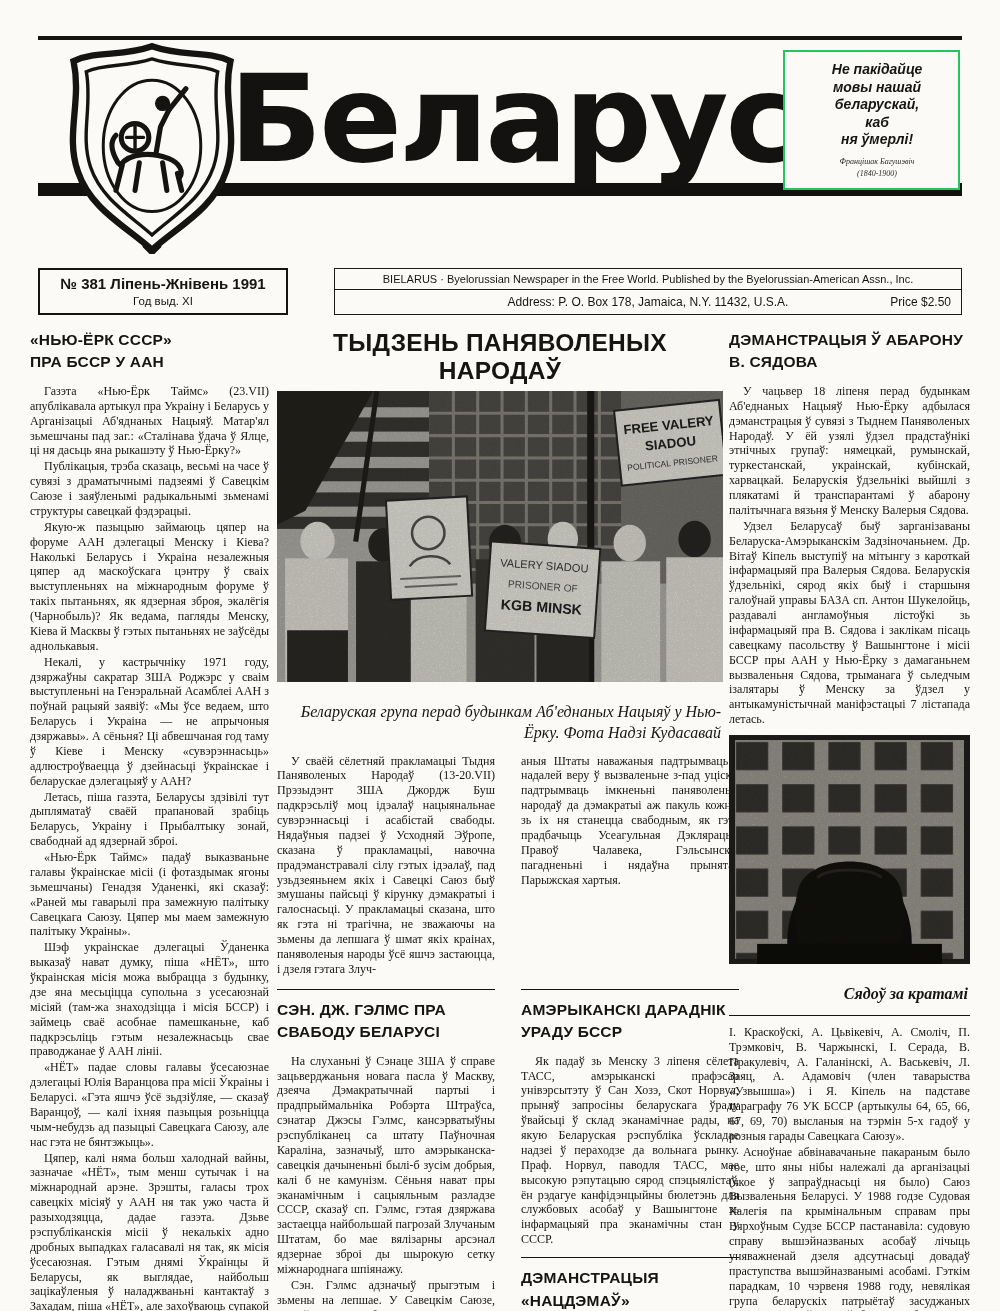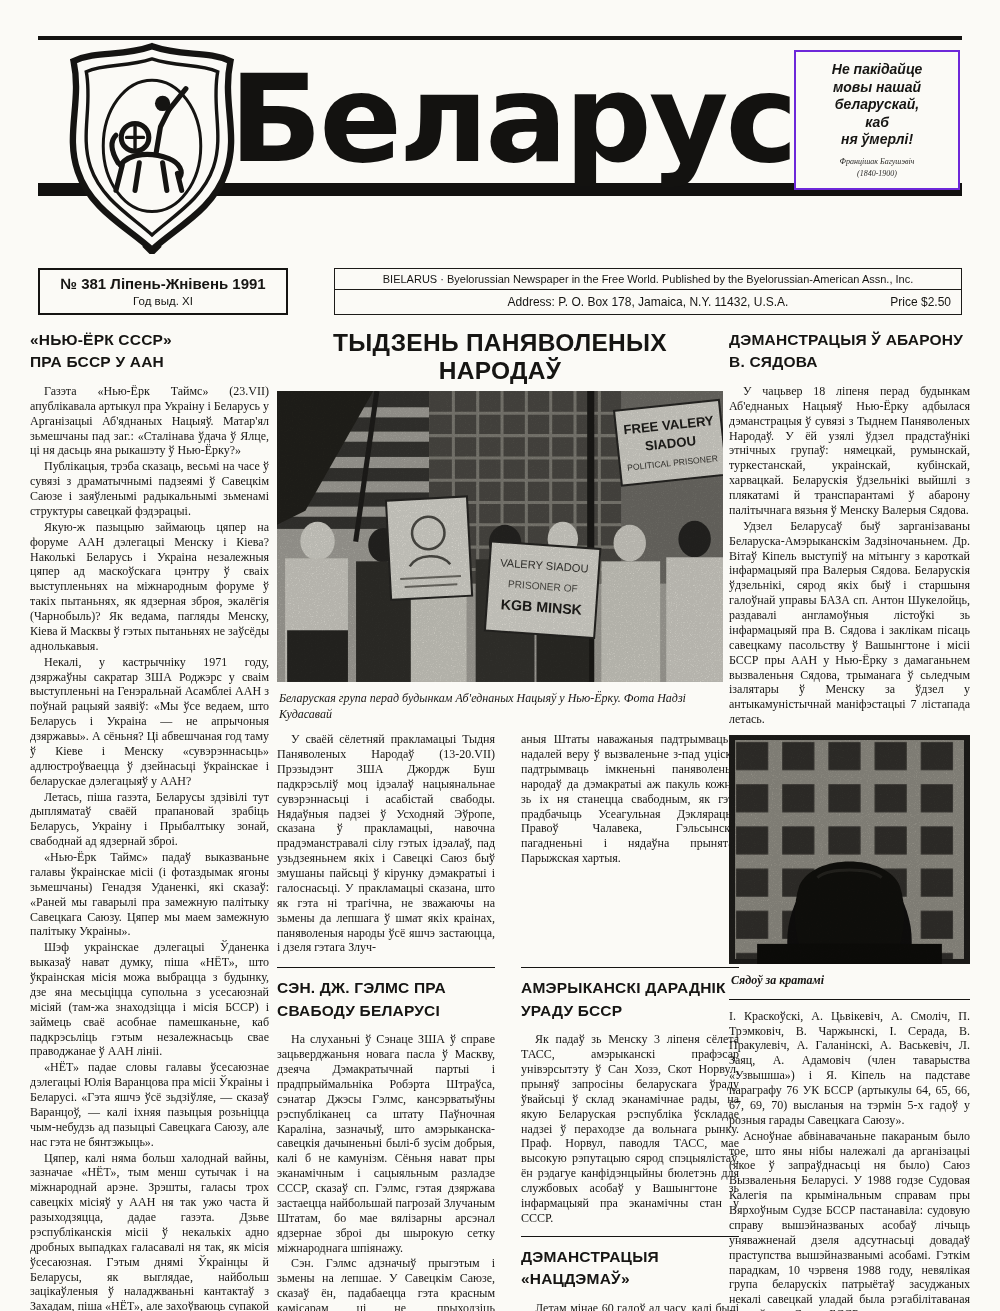--- a/index.html
+++ b/index.html
@@ -14,21 +14,21 @@
   .masthead{position:relative;height:218px;margin:0 38px;}
   .mast-bar{position:absolute;left:0;right:0;top:143px;height:13px;background:#121110;z-index:1;}
   .arms{position:absolute;left:8px;top:2px;width:212px;height:212px;z-index:3;}
   .mast-title{
     position:absolute;left:168px;width:612px;top:18px;z-index:2;
     font-family:"DejaVu Sans",sans-serif;font-weight:bold;
     font-size:122px;line-height:1;letter-spacing:-3px;text-align:center;color:#131210;
   }
   .motto-box{
     position:absolute;right:2px;top:10px;width:152px;z-index:3;
-    background:#fbfaf6;border:2px solid #6d28d9;padding:9px 5px 8px 5px;text-align:center;
+    background:#fbfaf6;border:2px solid #22c55e;padding:9px 5px 8px 16px;text-align:center;
   }
   .motto-line{font-family:"Liberation Sans",sans-serif;font-style:italic;font-weight:bold;font-size:14px;line-height:1.25;}
   .motto-attr{font-size:8px;font-style:italic;margin-top:7px;line-height:1.5;color:#2a2927;}
   
   .issue-row{display:flex;margin:10px 38px 0 38px;align-items:stretch;}
   .issue-box{
     border:2.5px solid #151412;width:230px;padding:5px 8px 4px 8px;text-align:center;flex:none;
   }
   .issue-no{font-family:"Liberation Sans",sans-serif;font-weight:bold;font-size:15px;}
   .issue-vol{font-family:"Liberation Sans",sans-serif;font-size:11.5px;margin-top:3px;}
@@ -46,21 +46,21 @@
     line-height:1.45;margin:0 0 10px 0;letter-spacing:.2px;
   }
   h1.big{
     font-family:"Liberation Sans",sans-serif;font-weight:bold;font-size:24.5px;
     text-align:center;margin:0 0 6px 0;letter-spacing:.3px;
   }
   p.body{
     font-size:12px;line-height:1.24;text-align:justify;margin:0;text-indent:14px;
   }
   p.body + p.body{margin-top:1px;}
-  .caption{font-style:italic;font-size:12px;line-height:1.3;margin:9px 2px 10px 2px;}
+  .caption{font-style:italic;font-size:16px;line-height:1.3;margin:20px 2px 10px 2px;text-align:right;}
   .cols2{display:flex;gap:16px;}
   .cols2 .c{width:218px;flex:none;}
   .cols2 .c + .c{margin-left:10px;}
   .rule{border-top:1.5px solid #151412;margin:10px 0 9px 0;}
   .subsec{margin-top:2px;}
   .photo-frame{line-height:0;}
   svg text{font-family:"Liberation Sans",sans-serif;}
 </style>
 </head>
 <body>

